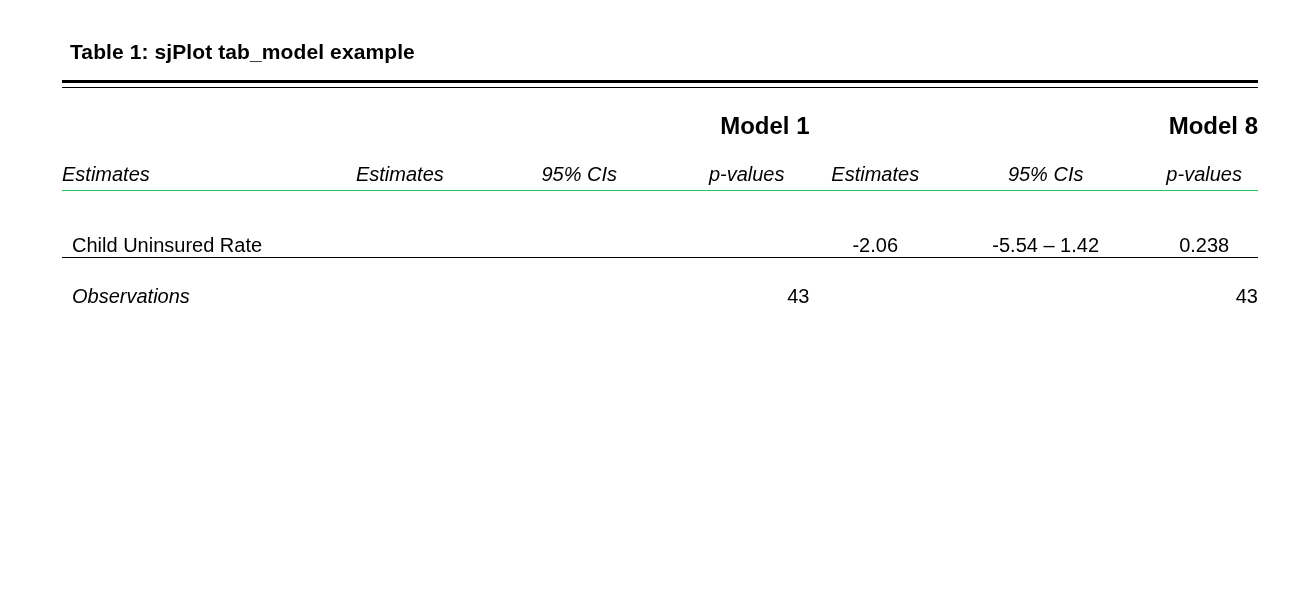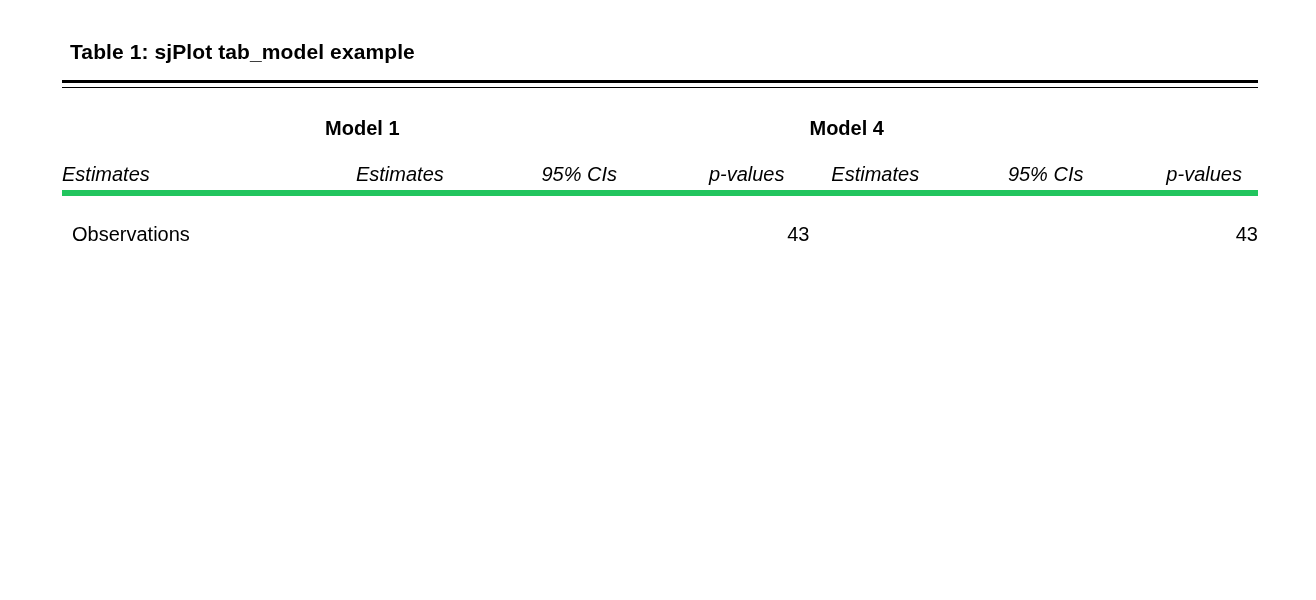--- a/index.html
+++ b/index.html
@@ -43,37 +43,37 @@
   .spacer-row td { height: 8px; padding: 0; }
 
   th, td {
     padding: 0;
     vertical-align: bottom;
   }
 
   
   .grouphdr td {
     font-weight: bold;
-    text-align: left;
-    font-size: 20px;
+    text-align: right;
+    font-size: 24px;
     height: 44px;
     padding-bottom: 2px;
   }
 
   
   .colhdr td {
     font-style: italic;
     font-size: 20px;
     height: 44px;
     padding-bottom: 4px;
   }
   .colhdr td.left { text-align: left; }
   .colhdr td.num  { text-align: center; }
 
-  .hdr-bottom td { border-bottom: 6px solid #22c55e; }
+  .hdr-bottom td { border-bottom: 1px solid #22c55e; }
 
   
   tbody.coefs td {
     height: 66px;
     font-size: 20px;
   }
   td.label {
     text-align: left;
     padding-left: 10px;
     white-space: nowrap;
@@ -85,21 +85,21 @@
 
   tbody.coefs tr:last-child td { border-bottom: 1px solid #000; }
 
   
   tbody.summary td {
     height: 50px;
     font-size: 20px;
     vertical-align: bottom;
     padding-bottom: 4px;
   }
-  tbody.summary td.label { padding-left: 10px; }
+  tbody.summary td.label { padding-left: 10px; font-style: italic; }
   td.sumval {
     text-align: right;
     padding-left: 4px;
     white-space: nowrap;
   }
   sup { font-size: 0.62em; vertical-align: super; line-height: 0; }
 </style>
 </head>
 <body>
 
@@ -121,34 +121,43 @@
     <thead>
       <tr>
         <td class="rule-double" colspan="7"></td>
       </tr>
       <tr class="spacer-row">
         <td colspan="7"></td>
       </tr>
       <tr class="grouphdr">
         <td></td>
         <td colspan="3">Model 1</td>
-        <td colspan="3">Model 4</td>
+        <td colspan="3">Model 8</td>
       </tr>
       <tr class="colhdr hdr-bottom">
         <td class="left">Estimates</td>
         <td class="num">Estimates</td>
         <td class="num">95% CIs</td>
         <td class="num">p-values</td>
         <td class="num">Estimates</td>
         <td class="num">95% CIs</td>
         <td class="num">p-values</td>
       </tr>
     </thead>
 
     <tbody class="coefs">
+      <tr>
+        <td class="label">Child Uninsured Rate</td>
+        <td class="val"></td>
+        <td class="val"></td>
+        <td class="val"></td>
+        <td class="val">-2.06</td>
+        <td class="val">-5.54 – 1.42</td>
+        <td class="val">0.238</td>
+      </tr>
     </tbody>
 
     <tbody class="summary">
       <tr>
         <td class="label">Observations</td>
         <td class="sumval" colspan="3">43</td>
         <td class="sumval" colspan="3">43</td>
       </tr>
     </tbody>
   </table>

